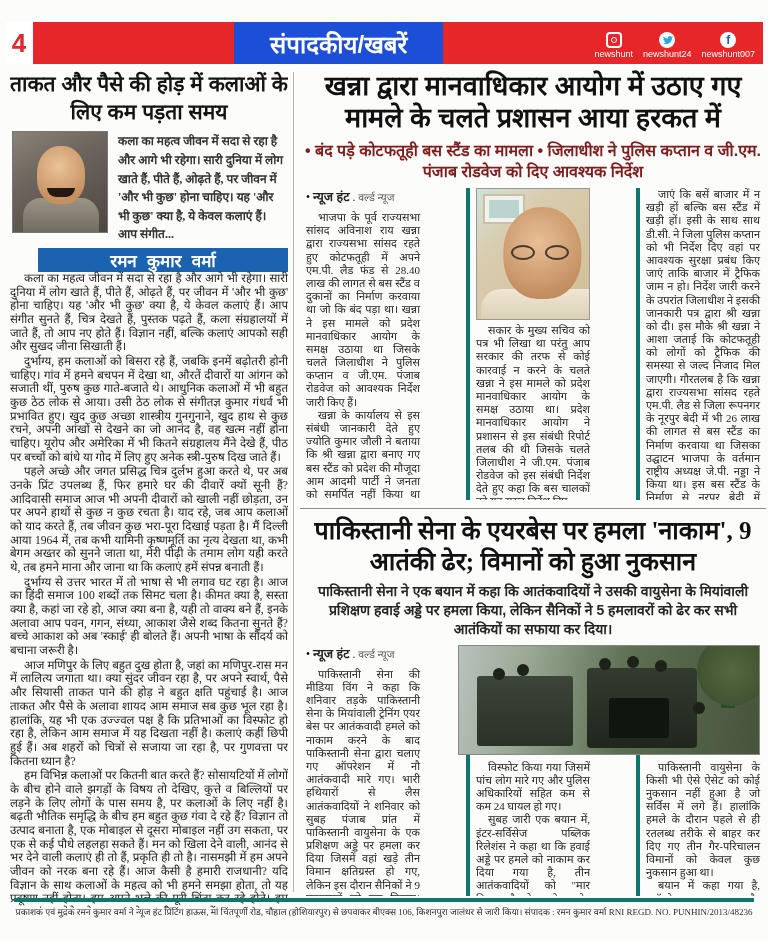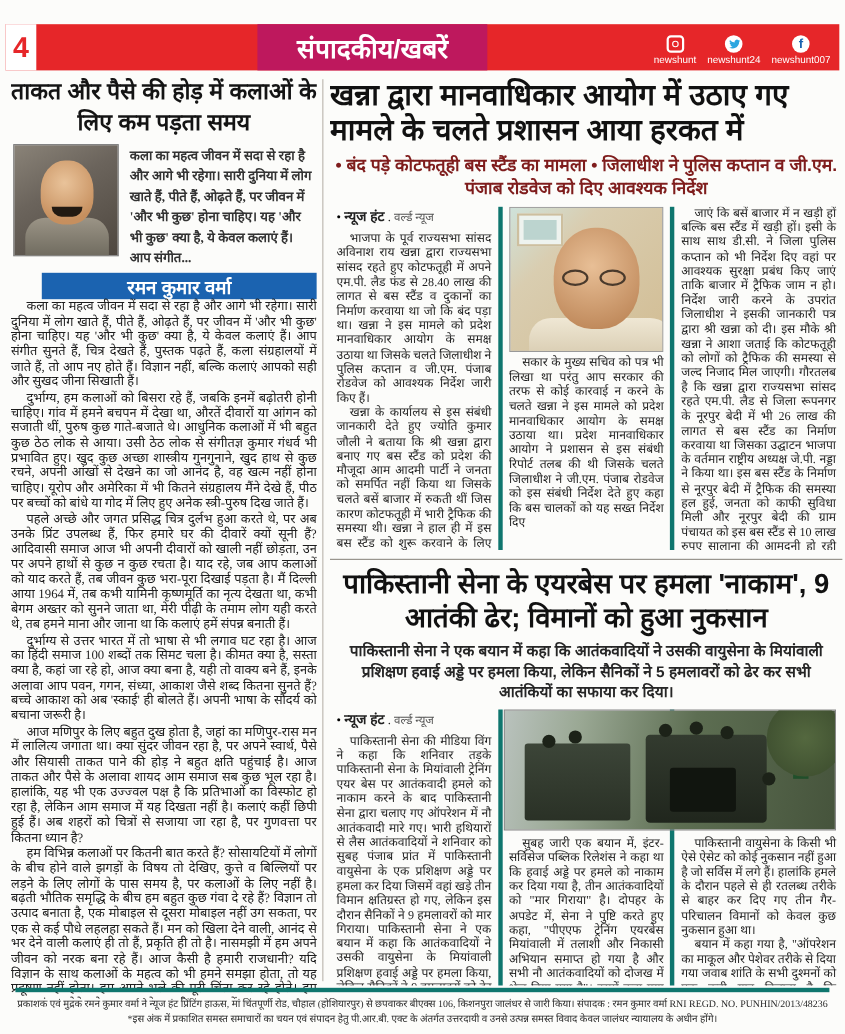--- a/index.html
+++ b/index.html
@@ -10,21 +10,21 @@
   
   .masthead { position:absolute; left:5px; top:22px; width:758px; height:42px;
     background:#e62629; display:flex; align-items:stretch; font-family:"Liberation Sans",sans-serif; }
   .m-num { width:28px; margin:0 2px 0 0; background:#fff; color:#e62629;
     font-weight:bold; font-size:26px; display:flex; align-items:center; justify-content:center; }
   .m-logo { background:#fff; color:#e62629; font-weight:bold; font-size:21px;
     padding:0 9px; display:flex; align-items:center; letter-spacing:.5px; }
   .m-date { color:#fff; font-weight:bold; font-size:10.5px; line-height:1.35;
     display:flex; flex-direction:column; justify-content:center; padding:0 10px; white-space:nowrap; }
   .m-spacer { flex:1; }
-  .m-section { background:#be185d; color:#fff; font-weight:bold; font-size:24px;
+  .m-section { background:#1d4ed8; color:#fff; font-weight:bold; font-size:24px;
     display:flex; align-items:center; justify-content:center; padding:0 36px; white-space:nowrap;margin-left:48px; }
   .m-social { display:flex; align-items:flex-end; gap:10px; padding:3px 8px 3px 0; }
   .s-item { display:flex; flex-direction:column; align-items:center; color:#fff;
     font-size:9px; line-height:1.5; }
   .ic { width:16px; height:16px; display:flex; align-items:center; justify-content:center; }
   .ic-insta { border:2px solid #fff; border-radius:4px; }
   .ic-insta i { display:block; width:6px; height:6px; border:1.5px solid #fff; border-radius:50%; }
   .ic-round { background:#fff; border-radius:50%; color:#1b63b0; font-weight:bold; font-size:12px; }
   .ic-tw svg { width:11px; height:11px; fill:#2ba6e0; }
 
@@ -37,33 +37,33 @@
   .ed-photo { position:absolute; left:2px; top:-1px; width:96px; height:102px;
     border:1px solid #777; background:linear-gradient(150deg,#8a8378 0%,#6b645c 40%,#4e473f 100%); overflow:hidden; }
   .ed-photo .head { position:absolute; left:24px; top:14px; width:48px; height:58px;
     border-radius:46% 46% 42% 42%; background:radial-gradient(circle at 45% 35%, #e9c39a, #c68f5e 75%); }
   .ed-photo .mo { position:absolute; left:34px; top:56px; width:28px; height:9px;
     border-radius:0 0 14px 14px; background:#221a12; }
   .ed-photo .sh { position:absolute; left:10px; top:66px; width:76px; height:36px;
     border-radius:18px 18px 0 0; background:linear-gradient(#9b9486,#6e6a5e); }
   .ed-intro { margin-left:108px; font-size:12px; line-height:1.55; font-weight:bold; color:#333; }
   .ed-namebar { margin:4px 0 0 28px; height:24px; background:#1b63b0; color:#fff;
-    font-family:Liberation Sans, sans-serif; font-weight:bold; font-size:17px;
+    font-family:Liberation Mono, monospace; font-weight:bold; font-size:17px;
     display:flex; align-items:center; justify-content:center; }
   .ed-role { text-align:right; font-size:11px; color:#222; margin:3px 2px 6px 0; }
   .ed-body p { font-size:11.6px; line-height:1.18; text-align:justify; text-indent:14px;
     color:#1d1d1d; margin-bottom:1px; }
 
   
   .rightsec { position:absolute; left:300px; top:70px; width:466px; height:826px; overflow:hidden; }
   .a1-headline { font-family:"Liberation Sans",sans-serif; font-weight:bold; font-size:27px;
-    line-height:1.2; text-align:left; color:#111; }
+    line-height:1.2; text-align:center; color:#111; }
   .a1-subhead { font-family:"Liberation Sans",sans-serif; font-weight:bold; font-size:16px;
     line-height:1.32; text-align:center; color:#7f1d1d; margin-top:5px; }
-  .cols { display:flex; margin-top:6px; }
+  .cols { display:flex; margin-top:6px;gap:40px; }
   .col { flex:1; padding:0 6px; overflow:hidden; }
   .col + .col { border-left:4px solid #0f766e; }
   .a1 .cols { height:312px; }
   .byline { font-size:11.5px; color:#222; margin-bottom:6px; white-space:nowrap; }
   .byline b { font-family:"Liberation Sans",sans-serif; font-size:12.5px; }
   .byline .bl-dot { color:#000; }
   .byline .bl-light { color:#555; font-size:10.5px; }
   .coltext p { font-size:11px; line-height:1.2; text-align:justify; text-indent:12px; color:#1d1d1d; }
   .photo1 { width:100%; height:132px; border:1px solid #999; margin-bottom:4px; position:relative;
     background:linear-gradient(135deg,#cfe2da 0%,#d9cdb0 30%,#d2bd94 100%); overflow:hidden; }
@@ -74,21 +74,21 @@
     width:78px; height:92px; border-radius:48% 48% 44% 44%;
     background:radial-gradient(circle at 45% 38%,#e8bf96,#c08a5c 80%); }
   .photo1 .p-glass { position:absolute; left:50%; top:56px; transform:translateX(-38%);
     width:58px; height:16px; display:flex; justify-content:space-between; }
   .photo1 .p-glass i { width:24px; height:15px; border:2px solid #4a3a2c; border-radius:50%; display:block; }
   .photo1 .p-body { position:absolute; left:50%; top:100px; transform:translateX(-40%);
     width:130px; height:34px; border-radius:20px 20px 0 0;
     background:linear-gradient(#efe7d4,#d9cdb2); }
 
   .a2 { border-top:1px solid #8e8a82; margin-top:8px; padding-top:7px; }
-  .a2-headline { font-family:Liberation Sans, sans-serif; font-weight:bold; font-size:25px;
+  .a2-headline { font-family:Liberation Serif, serif; font-weight:bold; font-size:25px;
     line-height:1.22; text-align:center; color:#111; }
   .a2-deck { font-family:"Liberation Sans",sans-serif; font-weight:bold; font-size:14px;
     line-height:1.35; text-align:center; color:#262626; margin-top:5px; padding:0 8px; }
   .a2 .colwrap { position:relative; margin-top:6px; }
   .a2 .cols { height:258px; }
   .photo2 { position:absolute; right:6px; top:0; width:302px; height:110px; border:1px solid #888;
     background:linear-gradient(100deg,#b9c2bd 0%,#9aa894 22%,#5d6e52 55%,#46543c 100%); overflow:hidden; }
   .photo2 .truck1 { position:absolute; left:18px; top:30px; width:96px; height:70px;
     background:linear-gradient(#3c4538,#2a3126); border-radius:3px; }
   .photo2 .truck2 { position:absolute; left:128px; top:22px; width:110px; height:80px;
@@ -223,29 +223,29 @@
             <div class="byline">
               <span class="bl-dot">•</span>
               <b>न्यूज हंट</b>
               <span>.</span>
               <span class="bl-light">वर्ल्ड न्यूज</span>
             </div>
             <p>पाकिस्तानी सेना की मीडिया विंग ने कहा कि शनिवार तड़के पाकिस्तानी सेना के मियांवाली ट्रेनिंग एयर बेस पर आतंकवादी हमले को नाकाम करने के बाद पाकिस्तानी सेना द्वारा चलाए गए ऑपरेशन में नौ आतंकवादी मारे गए। भारी हथियारों से लैस आतंकवादियों ने शनिवार को सुबह पंजाब प्रांत में पाकिस्तानी वायुसेना के एक प्रशिक्षण अड्डे पर हमला कर दिया जिसमें वहां खड़े तीन विमान क्षतिग्रस्त हो गए, लेकिन इस दौरान सैनिकों ने 9 हमलावरों को मार गिराया। पाकिस्तानी सेना ने एक बयान में कहा कि आतंकवादियों ने उसकी वायुसेना के मियांवाली प्रशिक्षण हवाई अड्डे पर हमला किया, लेकिन सैनिकों ने 9 हमलावरों को ढेर कर सभी आतंकियों का सफाया कर दिया।</p>
 
           </div>
           <div class="col coltext pad-photo">
+            <p>विस्फोट किया गया जिसमें पांच लोग मारे गए और पुलिस अधिकारियों सहित कम से कम 24 घायल हो गए।</p>
             <p>सुबह जारी एक बयान में, इंटर-सर्विसेज पब्लिक रिलेशंस ने कहा था कि हवाई अड्डे पर हमले को नाकाम कर दिया गया है, तीन आतंकवादियों को "मार गिराया" है। दोपहर के अपडेट में, सेना ने पुष्टि करते हुए कहा, "पीएएफ ट्रेनिंग एयरबेस मियांवाली में तलाशी और निकासी अभियान समाप्त हो गया है और सभी नौ आतंकवादियों को दोजख में भेज दिया गया है"। इसमें कहा गया है कि यह ऑपरेशन आज सुबह बेस पर हुए कायरतापूर्ण और असफल आतंकवादी हमले के बाद शुरू किया गया। आईएसपीआर ने कहा कि</p>
           </div>
           <div class="col coltext pad-photo">
             <p>पाकिस्तानी वायुसेना के किसी भी ऐसे ऐसेट को कोई नुकसान नहीं हुआ है जो सर्विस में लगे हैं। हालांकि हमले के दौरान पहले से ही रतलब्ध तरीके से बाहर कर दिए गए तीन गैर-परिचालन विमानों को केवल कुछ नुकसान हुआ था।</p>
             <p>बयान में कहा गया है, "ऑपरेशन का माकूल और पेशेवर तरीके से दिया गया जवाब शांति के सभी दुश्मनों को एक कड़ी याद दिलाता है कि पाकिस्तान के सशस्त्र बल सतर्क रहते हैं और किसी भी खतरे से मातृभूमि की रक्षा करने में पूरी तरह सक्षम हैं।" तहरीक-ए-जिहाद पाकिस्तान (टीजेपी) ने मीडिया को दिए एक बयान में जिम्मेदारी का दावा किया। यह एक नया आतंकवादी समूह है जो तहरीक-ए-तालिबान पाकिस्तान (टीटीपी) से संबद्ध है।</p>
           </div>
         </div>
       </div>
     </div>
   </div>
 
   <div class="footer">
     <div>प्रकाशक एवं मुद्रक रमन कुमार वर्मा ने न्यूज हंट प्रिंटिंग हाऊस, मां चिंतपूर्णी रोड, चौहाल (होशियारपुर) से छपवाकर बीएक्स 106, किशनपुरा जालंधर से जारी किया। संपादक : रमन कुमार वर्मा  RNI REGD. NO. PUNHIN/2013/48236</div>
-    <div>*इस अंक में प्रकाशित समस्त समाचारों का चयन एवं संपादन हेतु पी.आर.बी. एक्ट के अंतर्गत उत्तरदायी व उनसे उत्पन्न समस्त विवाद केवल जालंधर न्यायालय के अधीन होंगे।</div>
   </div>
 
 </div>
 
 </body></html>

